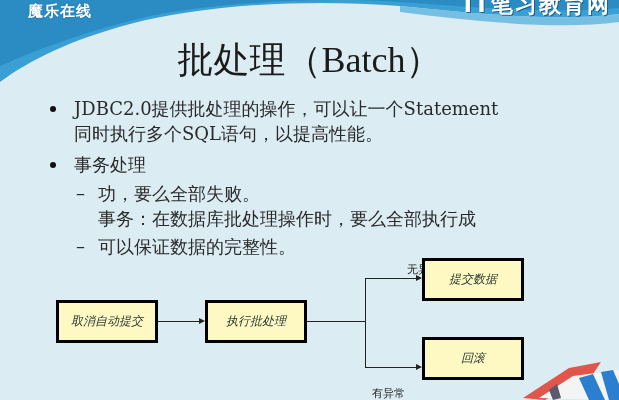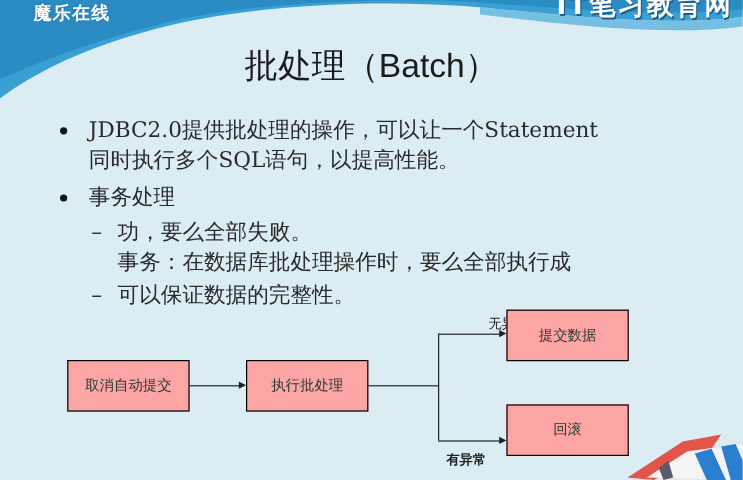--- a/index.html
+++ b/index.html
@@ -19,40 +19,41 @@
     }
     .brand-right {
       position: absolute; right: 8px; top: -10px;
       font-family: "DejaVu Sans", sans-serif; font-size: 22px; font-weight: bold;
       color: #ffffff; letter-spacing: 2px;
       text-shadow: 1px 1px 0 #1c5f8a;
       white-space: nowrap;
     }
     .title {
       position: absolute; left: 0; right: 0; top: 36px; text-align: center;
-      font-family: Liberation Sans, sans-serif; font-size: 28px;
+      font-family: Liberation Serif, serif; font-size: 36px;
       color: #1b1b1b;
     }
     .bullets { position: absolute; left: 46px; top: 96px; width: 540px; }
     .b1 { position: relative; padding-left: 28px; font-size: 18px; line-height: 25px; color: #2a2a2a; }
     .b1 .dot {
       position: absolute; left: 4px; top: 10px; width: 6px; height: 6px; border-radius: 50%;
       background: #111;
     }
     .b1.second { margin-top: 6px; }
     .b2 { position: relative; padding-left: 52px; font-size: 18px; line-height: 25px; color: #2a2a2a; }
     .b2 .dash { position: absolute; left: 30px; top: 0; }
     .b2.first { margin-top: 4px; }
     .b2.second { margin-top: 3px; }
 
     .box {
-      position: absolute; background: #fca5a5; border: 1px solid #000000;
+      position: absolute; background: #fef9c3; border: 3px solid #000000;
       display: flex; align-items: center; justify-content: center;
       font-family: "DejaVu Sans", sans-serif; font-size: 12px; color: #2a3a33;
       box-sizing: border-box;
+      font-style: italic;
     }
     .line { position: absolute; background: #222; }
     .arrowhead {
       position: absolute; width: 0; height: 0;
       border-top: 3px solid transparent; border-bottom: 3px solid transparent;
       border-left: 6px solid #222;
     }
     .edge-label {
       position: absolute; font-family: "DejaVu Sans", sans-serif; font-size: 11px; color: #222;
     }
@@ -103,21 +104,21 @@
     <div class="box" style="left:205px; top:300px; width:102px; height:43px;">执行批处理</div>
     <div class="line" style="left:307px; top:321px; width:58px; height:1px;"></div>
 
     <div class="line" style="left:365px; top:278px; width:1px; height:89px;"></div>
     <div class="line" style="left:365px; top:278px; width:52px; height:1px;"></div>
     <div class="arrowhead" style="left:416px; top:275px;"></div>
     <div class="line" style="left:365px; top:367px; width:52px; height:1px;"></div>
     <div class="arrowhead" style="left:416px; top:364px;"></div>
 
     <div class="edge-label" style="left:370px; top:262px;margin-left:37px;">无异常</div>
-    <div class="edge-label" style="left:372px; top:376px;font-weight:bold;">有异常</div>
+    <div class="edge-label" style="left:372px; top:386px;">有异常</div>
 
     <div class="box" style="left:422px; top:258px; width:102px; height:43px;">提交数据</div>
     <div class="box" style="left:422px; top:337px; width:102px; height:43px;">回滚</div>
   </div>
 
   <svg class="books" viewBox="0 0 110 60">
     <polygon points="14,58 60,28 92,22 84,34 36,60" fill="#e2554a"></polygon>
     <polygon points="30,58 64,36 110,30 110,60" fill="#f4f4f4"></polygon>
     <polygon points="70,38 84,34 96,60 80,60" fill="#2a7fd0"></polygon>
     <polygon points="92,32 104,30 110,44 110,60 100,60" fill="#2a7fd0"></polygon>

